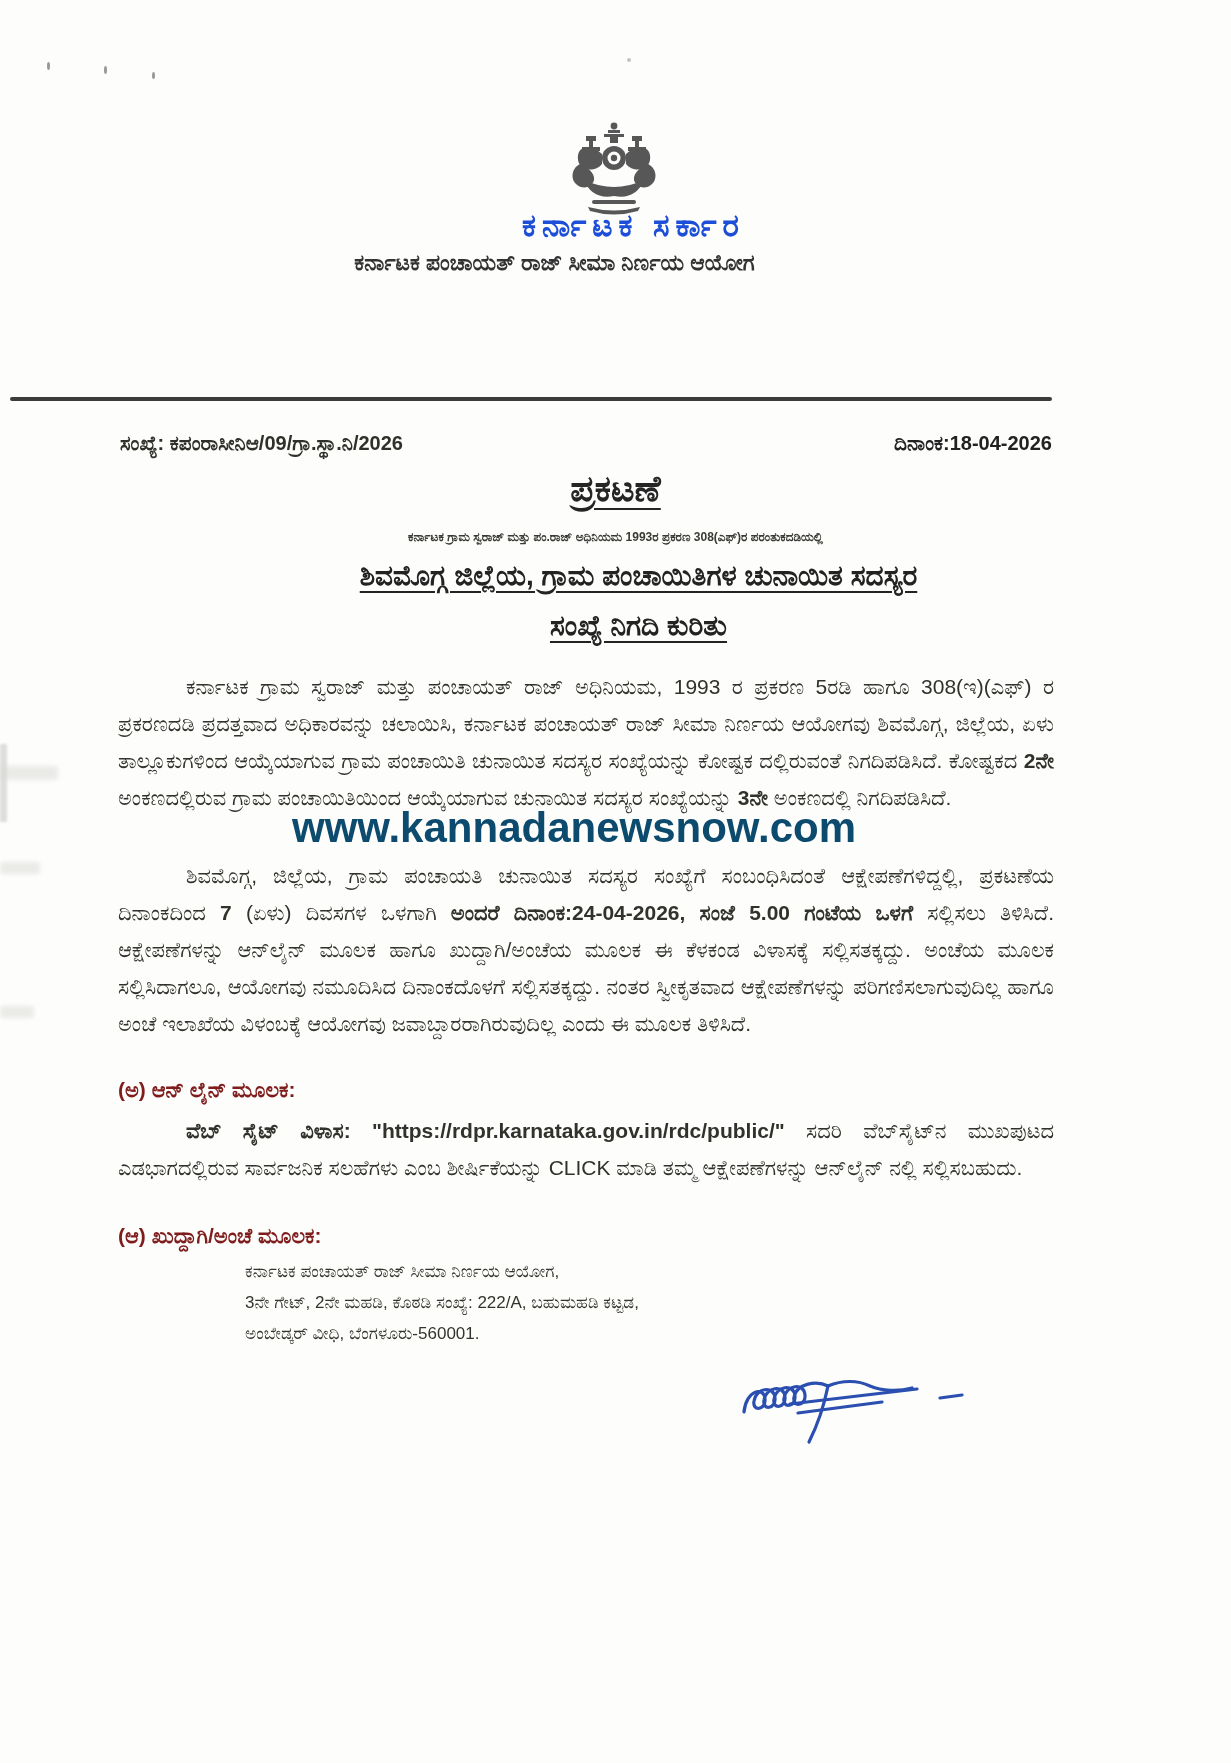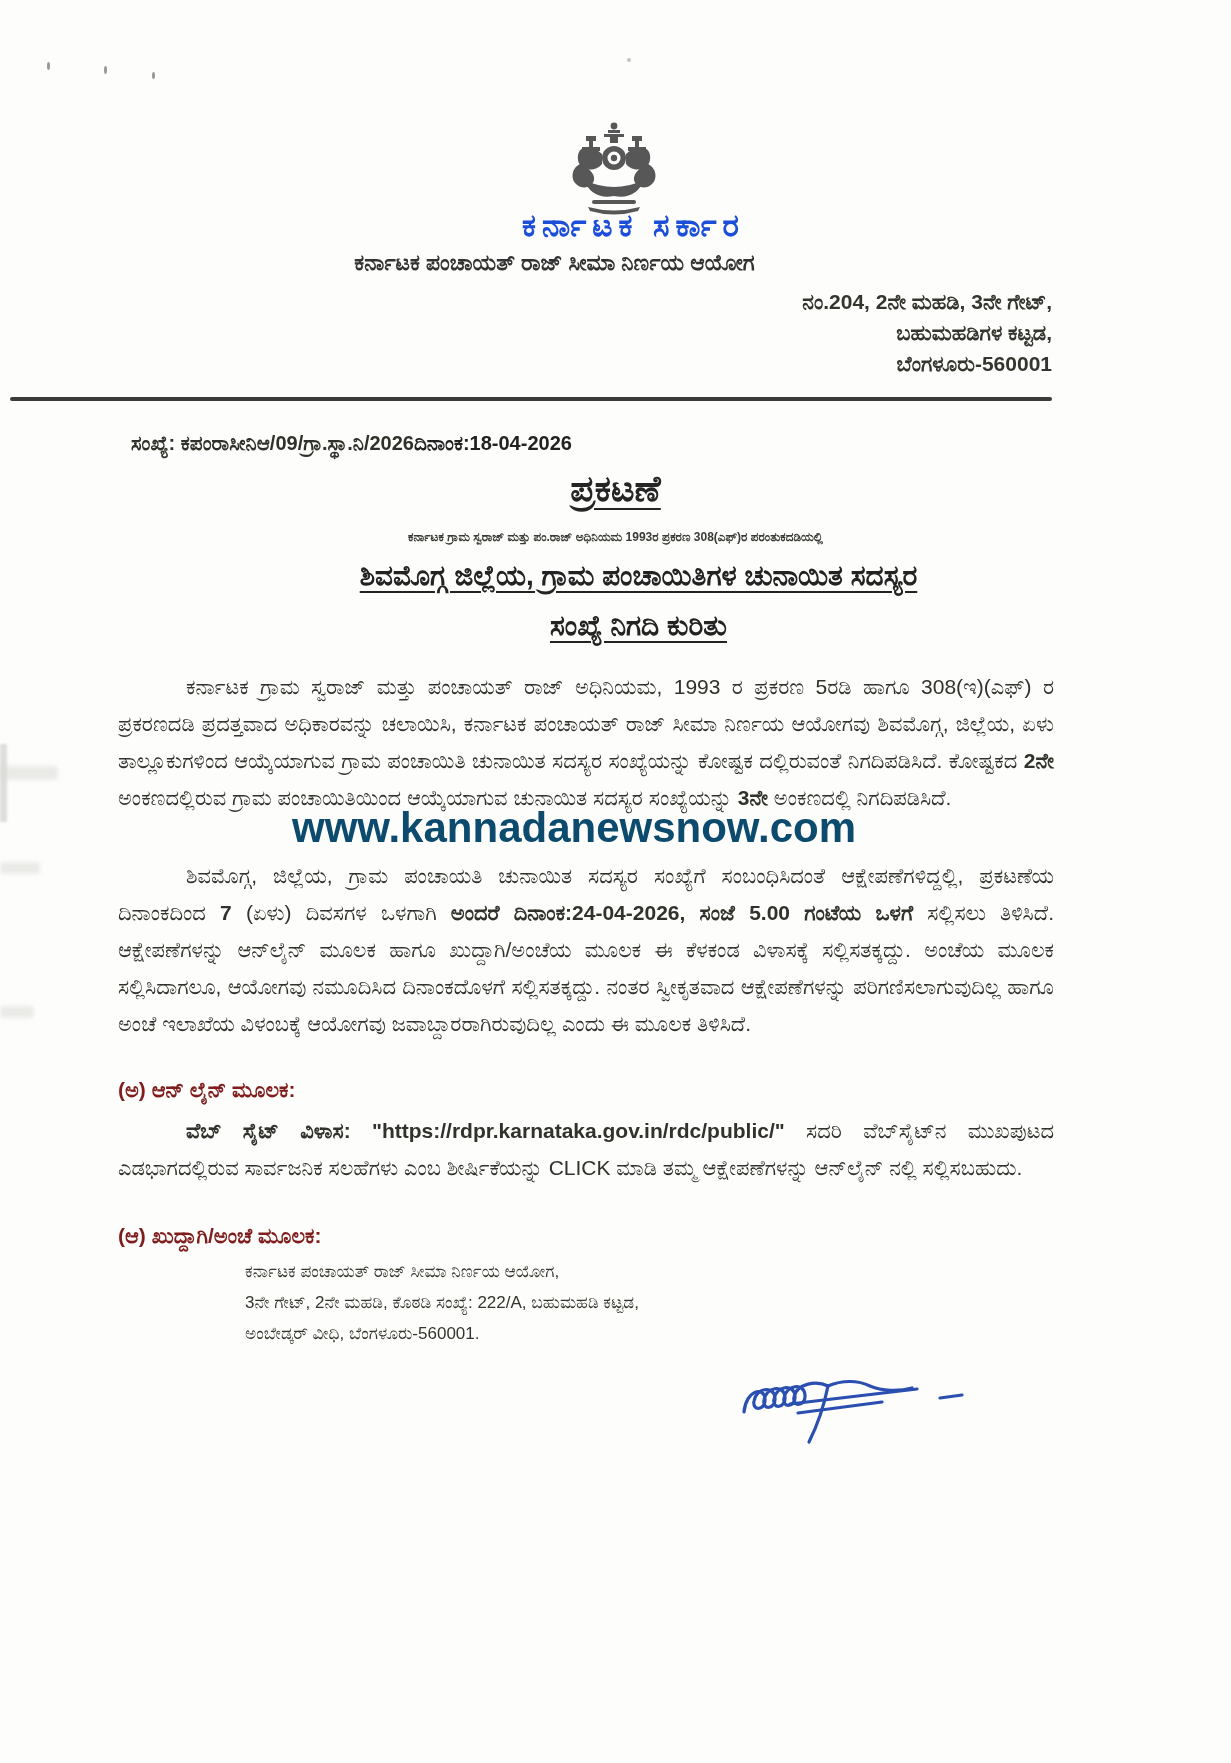--- a/index.html
+++ b/index.html
@@ -30,21 +30,21 @@
     left:0;top:250px;width:1109px;text-align:center;
     font-size:22px;font-weight:bold;color:#333;
   }
   .addr{
     left:600px;top:286px;width:452px;text-align:right;
     font-size:21px;font-weight:bold;line-height:31px;color:#35352f;
   }
   .rule{left:10px;top:397px;width:1042px;height:4px;background:#3c3c3c;border-radius:2px;}
 
   
-  .ref-row{left:131px;top:432px;width:932px;display:flex;}
+  .ref-row{left:120px;top:432px;width:932px;display:flex;justify-content:space-between;}
   .ref-no{font-size:20px;font-weight:600;color:#30302a;}
   .ref-date{font-size:20px;font-weight:bold;color:#222;}
 
   
   .notice-title{
     left:0;top:468px;width:1231px;text-align:center;
     font-size:36px;font-weight:bold;color:#252525;
     text-decoration:underline;text-underline-offset:7px;text-decoration-thickness:2px;
   }
   .notice-sub{
@@ -125,25 +125,20 @@
         <path d="M22 60 Q52 74 82 60 Q74 80 52 76 Q30 80 22 60 Z"></path>
         <rect x="30" y="80" width="44" height="4" rx="2"></rect>
         <path d="M26 87 Q52 94 78 87 l-2 4 Q52 98 28 91 Z"></path>
       </g>
     </svg>
   </div>
 
   <div class="abs gov-title">ಕರ್ನಾಟಕ ಸರ್ಕಾರ</div>
   <div class="abs org-title">ಕರ್ನಾಟಕ ಪಂಚಾಯತ್ ರಾಜ್ ಸೀಮಾ ನಿರ್ಣಯ ಆಯೋಗ</div>
 
-  <div class="abs addr">
-    <div>ನಂ.204, 2ನೇ ಮಹಡಿ, 3ನೇ ಗೇಟ್,</div>
-    <div>ಬಹುಮಹಡಿಗಳ ಕಟ್ಟಡ,</div>
-    <div>ಬೆಂಗಳೂರು-560001</div>
-  </div>
 
   <div class="abs rule"></div>
 
   <div class="abs ref-row">
     <span class="ref-no">ಸಂಖ್ಯೆ: ಕಪಂರಾಸೀನಿಆ/09/ಗ್ರಾ.ಸ್ಥಾ.ನಿ/2026</span>
     <span class="ref-date">ದಿನಾಂಕ:18-04-2026</span>
   </div>
 
   <div class="abs notice-title">ಪ್ರಕಟಣೆ</div>
   <div class="abs notice-sub">ಕರ್ನಾಟಕ ಗ್ರಾಮ ಸ್ವರಾಜ್ ಮತ್ತು ಪಂ.ರಾಜ್ ಅಧಿನಿಯಮ 1993ರ ಪ್ರಕರಣ 308(ಎಫ್)ರ ಪರಂತುಕದಡಿಯಲ್ಲಿ</div>

